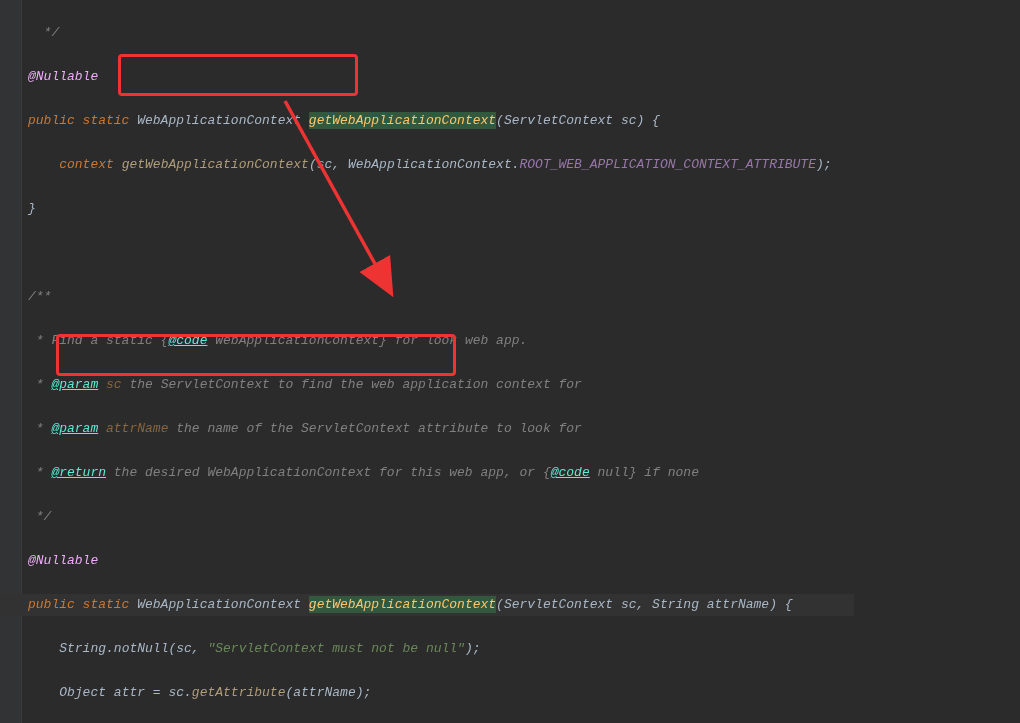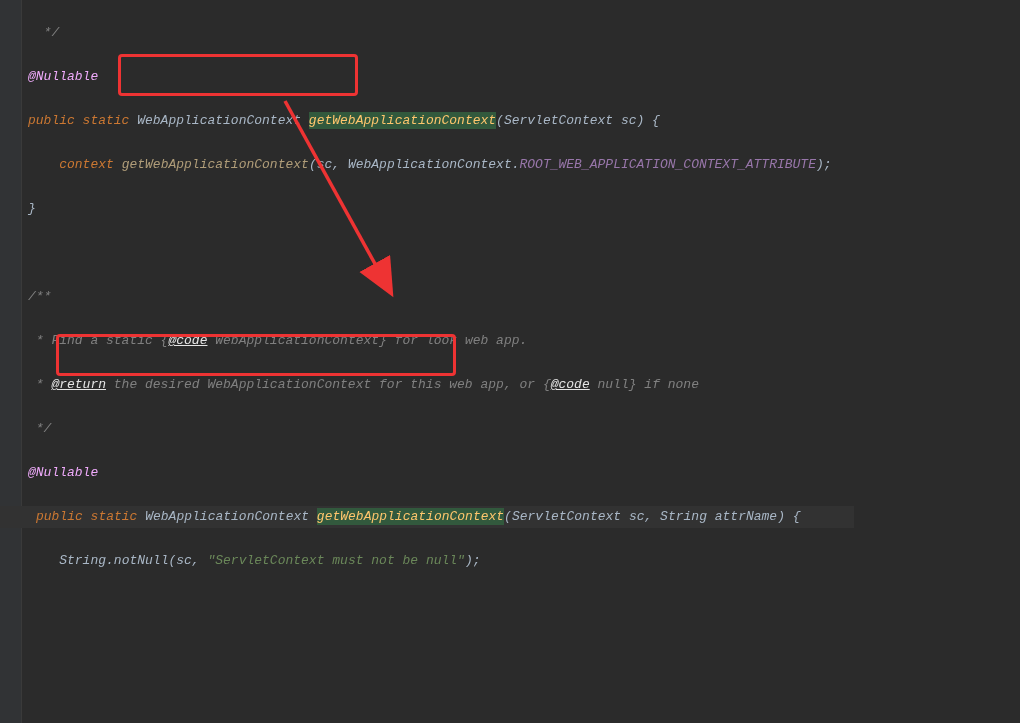--- a/index.html
+++ b/index.html
@@ -22,23 +22,23 @@
   }
   .code {
     position: absolute;
     left: 28px; top: 0;
     white-space: pre;
     line-height: 22px;
     color: #a9b7c6;
     padding-top: 0;
   }
   .line { height: 22px; }
-  .line.hl { background: #323232; margin-left: -28px; padding-left: 36px; width: 854px; }
+  .line.hl { background: #323232; margin-left: -28px; padding-left: 28px; width: 854px; }
   .c-cmt { color: #808080; }           
-  .c-cmt-tag { color: #e5e5e5; text-decoration: underline; } 
+  .c-cmt-tag { color: #5eead4; text-decoration: underline; } 
   .c-cmt-param { color: #8a653b; font-style: italic; }
   .c-ann { color: #f0abfc; }            
   .c-kw  { color: #cc7832; font-style: italic; }           
   .c-meth-hl { color: #ffc66d; background: #32593d; padding:1px 0;}
   .c-str { color: #6a8759; }            
   .c-field { color: #9876aa; } 
   .c-call { color: #b09d79; font-style: italic; }  
   .c-txt { color: #a9b7c6; }
 
   
@@ -54,25 +54,28 @@
 
 <div class="code">
 <div class="line"> <span class="c-cmt"> */</span></div>
 <div class="line"><span class="c-ann">@Nullable</span></div>
 <div class="line"><span class="c-kw">public static </span><span class="c-txt">WebApplicationContext </span><span class="c-meth-hl">getWebApplicationContext</span><span class="c-txt">(ServletContext sc) {</span></div>
 <div class="line">    <span class="c-kw">context </span><span class="c-call">getWebApplicationContext</span><span class="c-txt">(sc, WebApplicationContext.</span><span class="c-field">ROOT_WEB_APPLICATION_CONTEXT_ATTRIBUTE</span><span class="c-txt">);</span></div>
 <div class="line"><span class="c-txt">}</span></div>
 <div class="line"></div>
 <div class="line"><span class="c-cmt">/**</span></div>
 <div class="line"><span class="c-cmt"> * Find a static {</span><span class="c-cmt-tag">@code</span><span class="c-cmt"> WebApplicationContext} for look web app.</span></div>
+<div class="line"><span class="c-cmt"> * </span><span class="c-cmt-tag">@param</span><span class="c-cmt-param"> sc</span><span class="c-cmt"> the ServletContext to find the web application context for</span></div>
+<div class="line"><span class="c-cmt"> * </span><span class="c-cmt-tag">@param</span><span class="c-cmt-param"> attrName</span><span class="c-cmt"> the name of the ServletContext attribute to look for</span></div>
 <div class="line"><span class="c-cmt"> * </span><span class="c-cmt-tag">@return</span><span class="c-cmt"> the desired WebApplicationContext for this web app, or {</span><span class="c-cmt-tag">@code</span><span class="c-cmt"> null} if none</span></div>
 <div class="line"><span class="c-cmt"> */</span></div>
 <div class="line"><span class="c-ann">@Nullable</span></div>
 <div class="line hl"><span class="c-kw">public static </span><span class="c-txt">WebApplicationContext </span><span class="c-meth-hl">getWebApplicationContext</span><span class="c-txt">(ServletContext sc, String attrName) {</span></div>
 <div class="line">    <span class="c-txt">String.notNull(sc, </span><span class="c-str">"ServletContext must not be null"</span><span class="c-txt">);</span></div>
+<div class="line">    <span class="c-txt">Object attr = sc.</span><span class="c-call">getAttribute</span><span class="c-txt">(attrName);</span></div>
 
 
 
 
 
 
 
 
 
 

